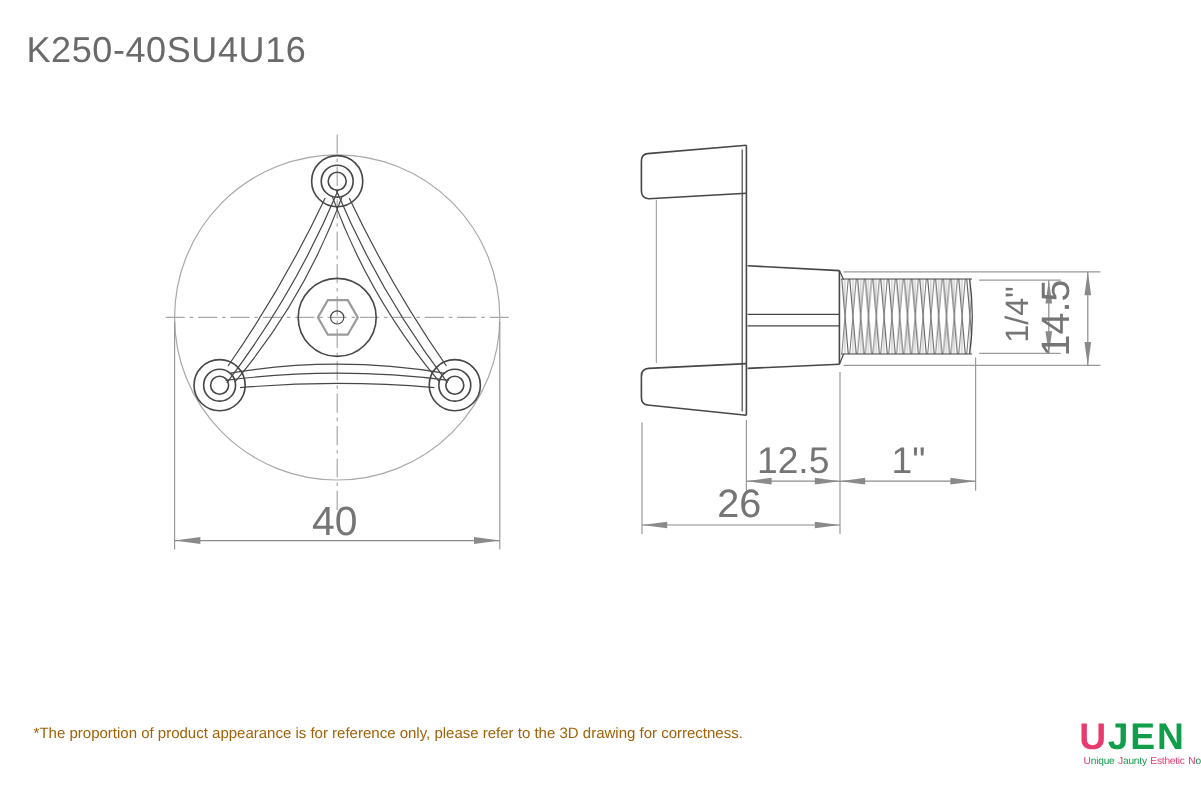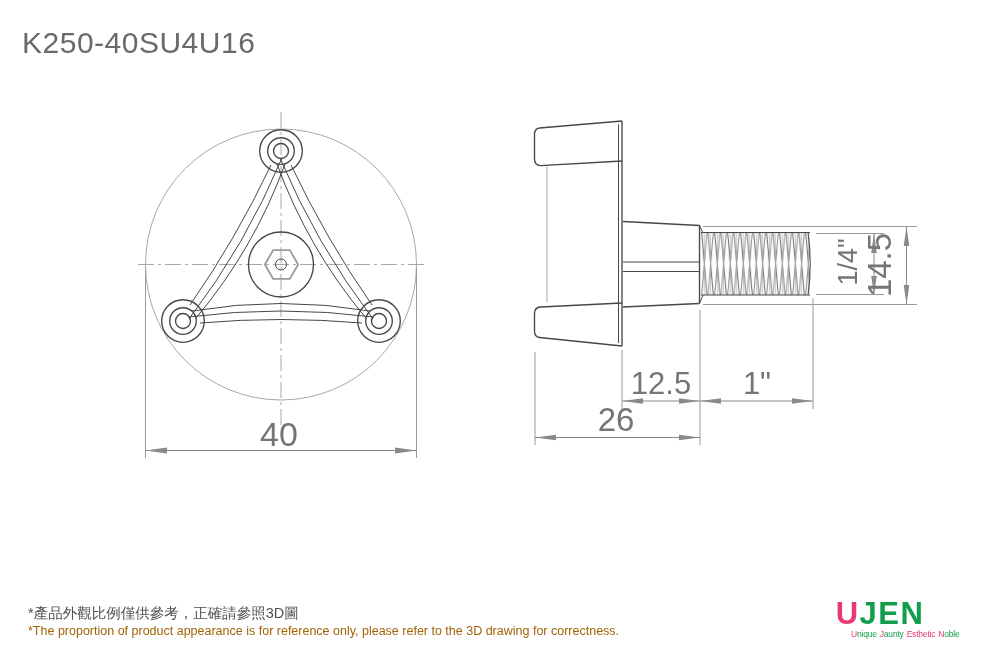--- a/index.html
+++ b/index.html
@@ -17,21 +17,21 @@
   .arw {fill:#8a8a8a;stroke:none;}
   .hex {fill:none;stroke:#9b9b9b;stroke-width:1.8;}
   .dimtxt{fill:#757575;font-family:"Liberation Sans",sans-serif;font-weight:400;}
 
   #title{position:absolute;left:22px;top:26px;font-size:30px;color:#6a6a6a;
          letter-spacing:0.5px;}
   #notes{position:absolute;left:28px;top:603px;color:#4f4f4f;}
   #note-zh{font-size:14.5px;line-height:20px;}
   #note-en{font-size:12.5px;line-height:16px;color:#a16207;}
 
-  #logo{position:absolute;left:824px;top:599px;width:112px;text-align:center;}
+  #logo{position:absolute;left:876px;top:599px;width:112px;text-align:right;}
   #logo-word{font-size:31px;font-weight:800;letter-spacing:1.5px;line-height:30px;}
   .pink{color:#e73a6e;}
   .green{color:#119e4b;}
   #logo-tagline{font-size:8.5px;font-weight:400;letter-spacing:-0.2px;line-height:10px;
                 white-space:nowrap;margin-left:27px;}
   #logo-tagline .w{margin-left:3px;}
   #logo-tagline .w:first-child{margin-left:0;}
 </style>
 </head>
 <body>
@@ -163,21 +163,20 @@
         <polygon class="arw" points="906.5,304.5 903.7,285 909.3,285"></polygon>
         <text class="dimtxt" font-size="27" text-anchor="middle" transform="translate(857,262) rotate(-90)">1/4"</text>
         <text class="dimtxt" font-size="33" text-anchor="middle" transform="translate(891,265) rotate(-90)">14.5</text>
       </g>
     </g>
   </svg>
 
   <div id="title">K250-40SU4U16</div>
 
   <div id="notes">
-    <div id="note-zh">*產品外觀比例僅供參考，正確請參照3D圖</div>
     <div id="note-en">*The proportion of product appearance is for reference only, please refer to the 3D drawing for correctness.</div>
   </div>
 
   <div id="logo">
     <div id="logo-word"><span class="pink">U</span><span class="green">JEN</span></div>
     <div id="logo-tagline"><span class="w"><span class="pink">U</span><span class="green">nique</span></span><span class="w"><span class="pink">J</span><span class="green">aunty</span></span><span class="w"><span class="pink">E</span><span class="pink">sthetic</span></span><span class="w"><span class="pink">N</span><span class="green">oble</span></span></div>
   </div>
 
 </div>
 

